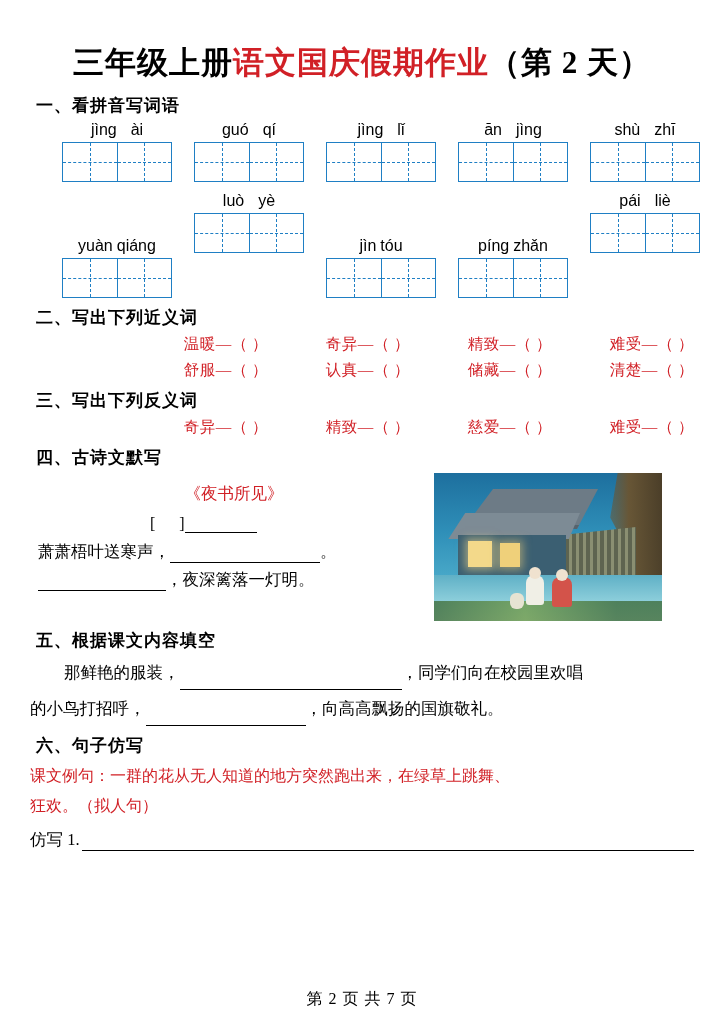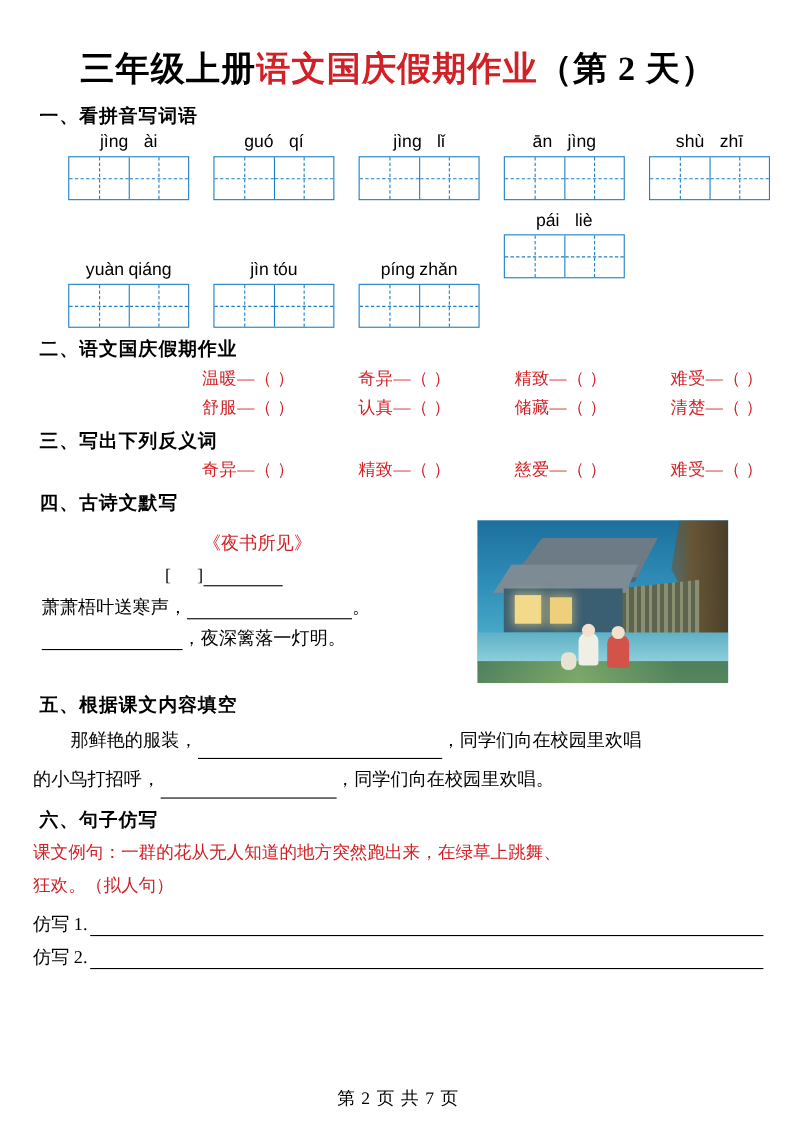--- a/index.html
+++ b/index.html
@@ -329,20 +329,30 @@
         <div class="py-label tight">
           <span>yuàn</span>
           <span>qiáng</span>
         </div>
         <div class="tianzi">
             <div class="cell"></div>
             <div class="cell"></div>
           </div>
       </div>
       <div class="py-item">
+        <div class="py-label">
+          <span>luò</span>
+          <span>yè</span>
+        </div>
+        <div class="tianzi">
+            <div class="cell"></div>
+            <div class="cell"></div>
+          </div>
+      </div>
+      <div class="py-item">
         <div class="py-label tight">
           <span>jìn</span>
           <span>tóu</span>
         </div>
         <div class="tianzi">
             <div class="cell"></div>
             <div class="cell"></div>
           </div>
       </div>
       <div class="py-item">
@@ -361,21 +371,21 @@
           <span>liè</span>
         </div>
         <div class="tianzi">
             <div class="cell"></div>
             <div class="cell"></div>
           </div>
       </div>
     </div>
   </div>
 
-  <div class="sec-head">二、语文国庆假期作业</div>
+  <div class="sec-head">二、写出下列近义词</div>
   <div class="word-row">
     <span class="w">温暖—（      ）</span>
     <span class="w">奇异—（      ）</span>
     <span class="w">精致—（      ）</span>
     <span class="w">难受—（      ）</span>
   </div>
   <div class="word-row">
     <span class="w">舒服—（      ）</span>
     <span class="w">认真—（      ）</span>
     <span class="w">储藏—（      ）</span>
@@ -420,33 +430,29 @@
       <div class="kid1"></div>
       <div class="kid2"></div>
     </div>
   </div>
 
   <div class="sec-head">五、根据课文内容填空</div>
   <div class="para indent">
     <span>那鲜艳的服装，</span><span class="ul-long" style="width:222px;"></span><span>，同学们向在校园里欢唱</span>
   </div>
   <div class="para">
-    <span>的小鸟打招呼，</span><span class="ul-long" style="width:160px;"></span><span>，同学们向在校园里欢唱。</span>
+    <span>的小鸟打招呼，</span><span class="ul-long" style="width:160px;"></span><span>，向高高飘扬的国旗敬礼。</span>
   </div>
 
   <div class="sec-head">六、句子仿写</div>
   <div class="example">
     <span>课文例句：</span><span>一群的花从无人知道的地方突然跑出来，在绿草上跳舞、</span><br>
     <span>狂欢。（拟人句）</span>
   </div>
 
   <div class="imitate">
     <span class="lbl">仿写 1.</span>
     <span class="line"></span>
   </div>
-  <div class="imitate">
-    <span class="lbl">仿写 2.</span>
-    <span class="line"></span>
-  </div>
 
   <div class="sep"></div>
   <div class="footer">第 2 页 共 7 页</div>
 </div>
 
 </body></html>

